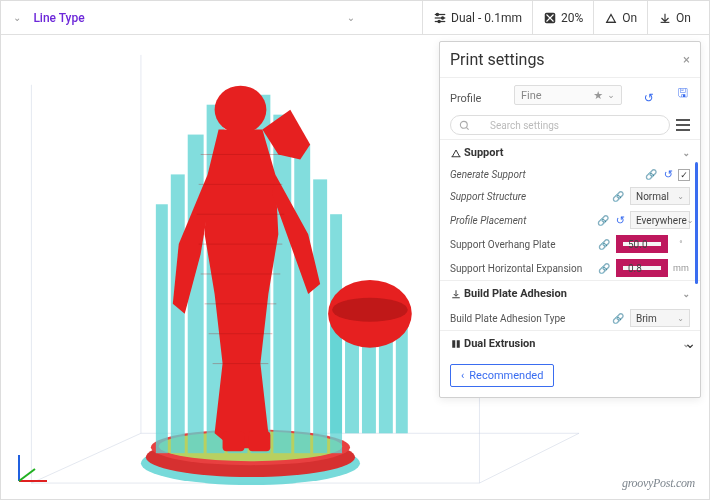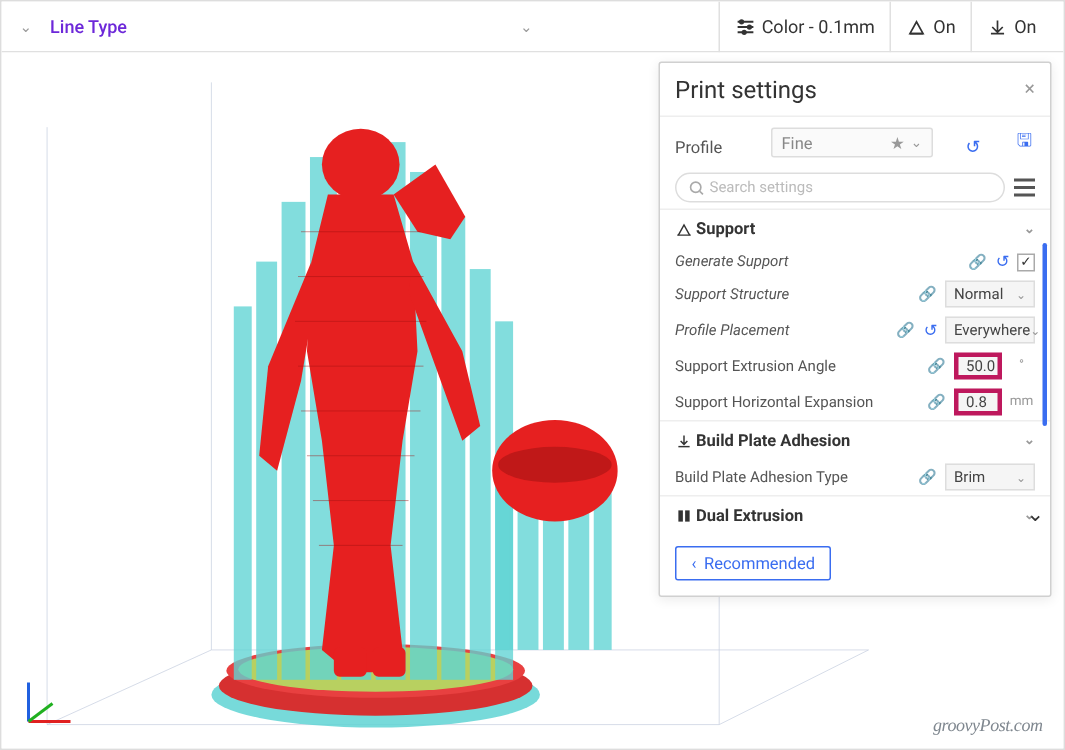--- a/index.html
+++ b/index.html
@@ -18,38 +18,38 @@
 .panel-hdr{display:flex;align-items:center;padding:8px 10px;border-bottom:1px solid #eee}
 .panel-title{font-size:16px;color:#333}
 .panel-close{margin-left:auto;color:#999;font-size:13px}
 .profile-row{display:flex;align-items:flex-end;padding:6px 10px;gap:20px}
 .profile-lbl{color:#555;font-size:11px;flex:0 0 44px}
 .profile-sel{flex:1;border:1px solid #ddd;border-radius:2px;height:20px;display:flex;align-items:center;padding:0 6px;font-size:11px;color:#888;background:#fafafa}
 .profile-star{color:#999;font-size:11px;margin-left:auto}
 .profile-chev{color:#999;font-size:9px;padding-left:4px}
 .profile-icn{color:#3a6df0;font-size:12px;padding:0 2px}
 .search-row{display:flex;align-items:center;padding:4px 10px;gap:6px}
-.search-box{flex:1;display:flex;align-items:center;border:1px solid #ddd;border-radius:10px;height:20px;padding:0 8px;gap:3px;background:#fff}
+.search-box{flex:1;display:flex;align-items:center;border:1px solid #ddd;border-radius:10px;height:20px;padding:0 8px;gap:20px;background:#fff}
 .search-box input{border:none;outline:none;flex:1;font-size:10px;color:#666}
 .search-box input::placeholder{color:#bbb}
 .burger{width:14px;height:12px;display:flex;flex-direction:column;justify-content:space-between}
 .burger span{height:2px;background:#555;display:block}
 .section{border-top:1px solid #eee}
 .sec-hdr{display:flex;align-items:center;padding:6px 10px;gap:2px;font-weight:700;color:#333}
 .sec-hdr .chev{margin-left:auto;color:#999;font-size:9px}
 .sec-icn{width:12px;height:12px}
 .row{display:flex;align-items:center;padding:3px 10px;gap:4px;font-size:10px}
 .row-lbl{flex:1;color:#555;font-style:italic}
 .row-lbl.noit{font-style:normal}
 .link-icn{color:#888;font-size:10px;padding:0 1px}
 .reset-icn{color:#3a6df0;font-size:11px;padding:0 1px}
 .checkbox{width:12px;height:12px;border:1px solid #aaa;display:flex;align-items:center;justify-content:center;font-size:9px;color:#333;background:#fff}
 .dropdown{width:60px;height:18px;border:1px solid #ddd;background:#f5f5f5;display:flex;align-items:center;padding:0 5px;font-size:10px;color:#444}
 .dropdown .dd-chev{margin-left:auto;color:#999;font-size:8px}
-.numfield{width:32px;height:18px;border:3px solid #be185d;background:#f5f5f5;display:flex;align-items:center;padding:0 5px;font-size:10px;color:#444}
+.numfield{width:52px;height:18px;border:7px solid #be185d;background:#f5f5f5;display:flex;align-items:center;padding:0 5px;font-size:10px;color:#444}
 .unit{width:18px;font-size:9px;color:#999;text-align:center}
 .recommended{margin:8px 10px 10px;display:inline-flex;align-items:center;gap:5px;border:1px solid #3a6df0;color:#3a6df0;padding:4px 10px;border-radius:2px;font-size:11px}
 .scroll-ind{position:absolute;right:2px;top:120px;width:3px;height:122px;background:#3a6df0;border-radius:2px}
 .scroll-arrow{position:absolute;right:4px;bottom:46px;color:#333;font-size:14px}
 .watermark{position:absolute;right:14px;bottom:8px;font-size:12px;color:#7f878f;font-style:italic;font-family:Georgia,serif;letter-spacing:-0.3px}
 </style>
 </head>
 <body>
 
 <div class="toolbar">
@@ -62,21 +62,28 @@
   <div class="tb-right">
     <div class="tb-btn">
       <svg viewBox="0 0 16 16" fill="none" stroke="#333" stroke-width="1.4">
           <line x1="2" y1="4" x2="14" y2="4"></line>
           <line x1="2" y1="8" x2="14" y2="8"></line>
           <line x1="2" y1="12" x2="14" y2="12"></line>
           <circle cx="5" cy="4" r="1.3" fill="#333"></circle>
           <circle cx="11" cy="8" r="1.3" fill="#333"></circle>
           <circle cx="7" cy="12" r="1.3" fill="#333"></circle>
         </svg>
-      <span>Color - 0.1mm</span>
+      <span>Dual - 0.1mm</span>
+    </div>
+    <div class="tb-btn">
+      <svg viewBox="0 0 16 16" fill="#333">
+          <rect x="2" y="2" width="12" height="12" rx="2"></rect>
+          <path d="M4 4 L12 12 M12 4 L4 12" stroke="#fff" stroke-width="1.3"></path>
+        </svg>
+      <span>20%</span>
     </div>
     <div class="tb-btn">
       <svg viewBox="0 0 16 16" fill="none" stroke="#333" stroke-width="1.3">
           <path d="M3 13 L8 4 L13 13 Z"></path>
           <line x1="3" y1="13" x2="13" y2="13"></line>
         </svg>
       <span>On</span>
     </div>
     <div class="tb-btn">
       <svg viewBox="0 0 16 16" fill="none" stroke="#333" stroke-width="1.3">
@@ -216,21 +223,21 @@
     <div class="row">
       <span class="row-lbl">Profile Placement</span>
       <span class="link-icn">🔗</span>
       <span class="reset-icn">↺</span>
       <div class="dropdown">
           <span>Everywhere</span>
           <span class="dd-chev">⌄</span>
         </div>
     </div>
     <div class="row">
-      <span class="row-lbl noit">Support Extrusion Angle</span>
+      <span class="row-lbl noit">Support Overhang Plate</span>
       <span class="link-icn">🔗</span>
       <div class="numfield">
           <span>50.0</span>
         </div>
       <span class="unit">°</span>
     </div>
     <div class="row">
       <span class="row-lbl noit">Support Horizontal Expansion</span>
       <span class="link-icn">🔗</span>
       <div class="numfield">

